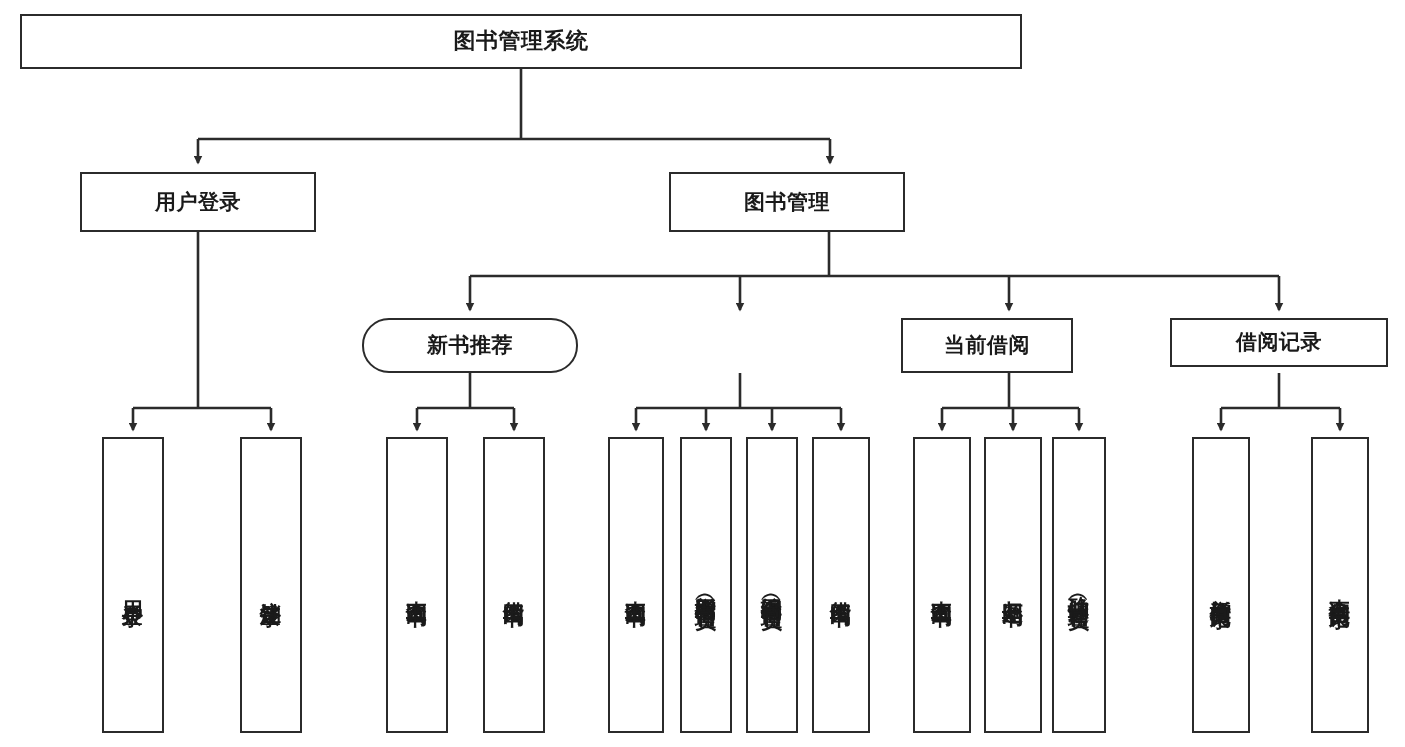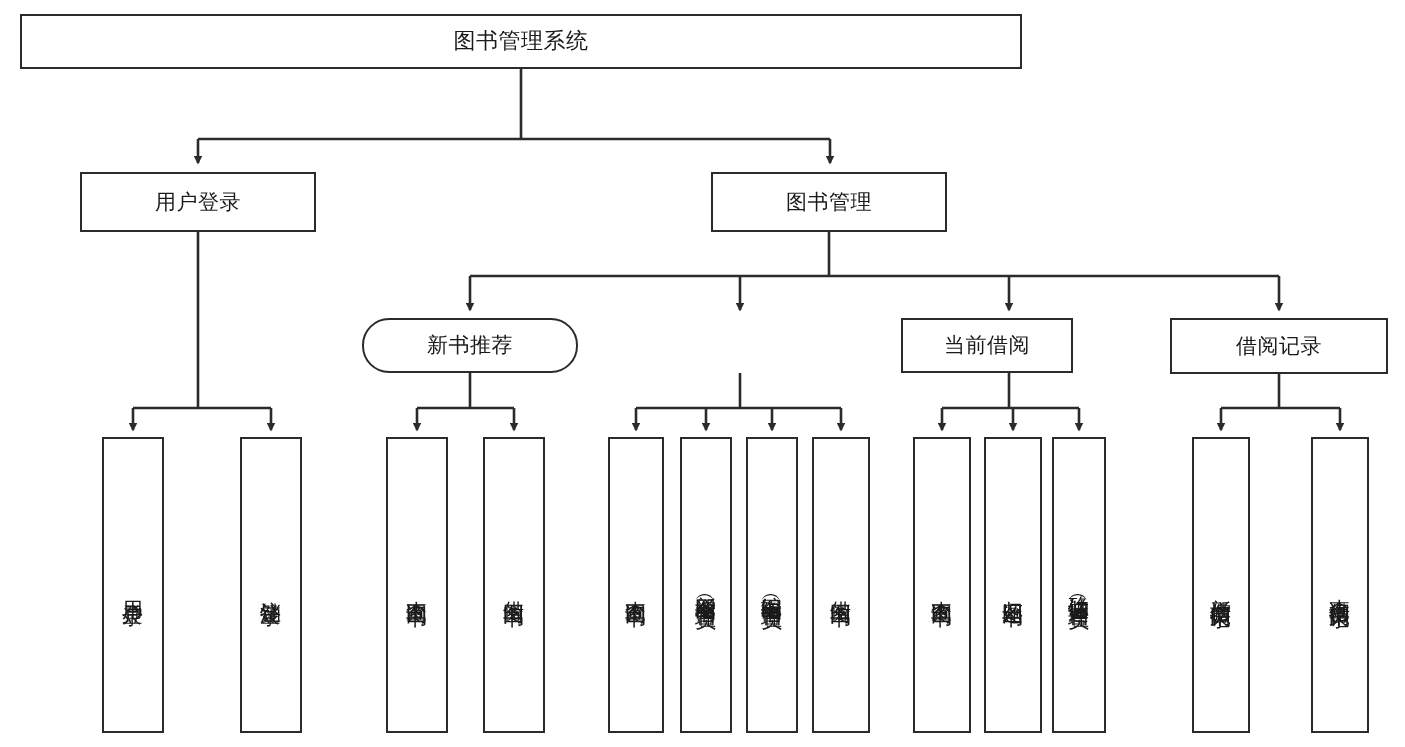--- a/index.html
+++ b/index.html
@@ -32,20 +32,21 @@
     display: flex;
     align-items: center;
     justify-content: center;
     color: #1a1a1a;
   }
   .node-label {
     display: block;
     text-align: center;
     line-height: 1.28;
     letter-spacing: 0.5px;
+    font-weight: bold;
   }
   .node.horizontal .node-label {
     writing-mode: horizontal-tb;
     font-size: 21px;
   }
   .node.vertical {
     align-items: center;
     justify-content: center;
     padding-top: 6px;
   }
@@ -125,31 +126,31 @@
     </g>
   </svg>
 
   <div class="node horizontal root" style="left:20px; top:14px; width:1002px; height:55px;">
     <span class="node-label">图书管理系统</span>
   </div>
 
   <div class="node horizontal" style="left:80px; top:172px; width:236px; height:60px;">
     <span class="node-label">用户登录</span>
   </div>
-  <div class="node horizontal" style="left:711px; top:172px; width:236px; height:60px;">
+  <div class="node horizontal" style="left:669px; top:172px; width:236px; height:60px;">
     <span class="node-label">图书管理</span>
   </div>
 
   <div class="node horizontal" style="left:362px; top:318px; width:216px; height:55px;border-radius:27px;">
     <span class="node-label">新书推荐</span>
   </div>
   <div class="node horizontal" style="left:901px; top:318px; width:172px; height:55px;">
     <span class="node-label">当前借阅</span>
   </div>
-  <div class="node horizontal" style="left:1170px; top:318px; width:218px; height:56px;">
+  <div class="node horizontal" style="left:1170px; top:318px; width:218px; height:49px;">
     <span class="node-label">借阅记录</span>
   </div>
 
   <div class="node vertical" style="left:102px; top:437px; width:62px; height:296px;">
     <span class="node-label">用户登录</span>
   </div>
   <div class="node vertical" style="left:240px; top:437px; width:62px; height:296px;">
     <span class="node-label">注销登录</span>
   </div>
   <div class="node vertical" style="left:386px; top:437px; width:62px; height:296px;">

